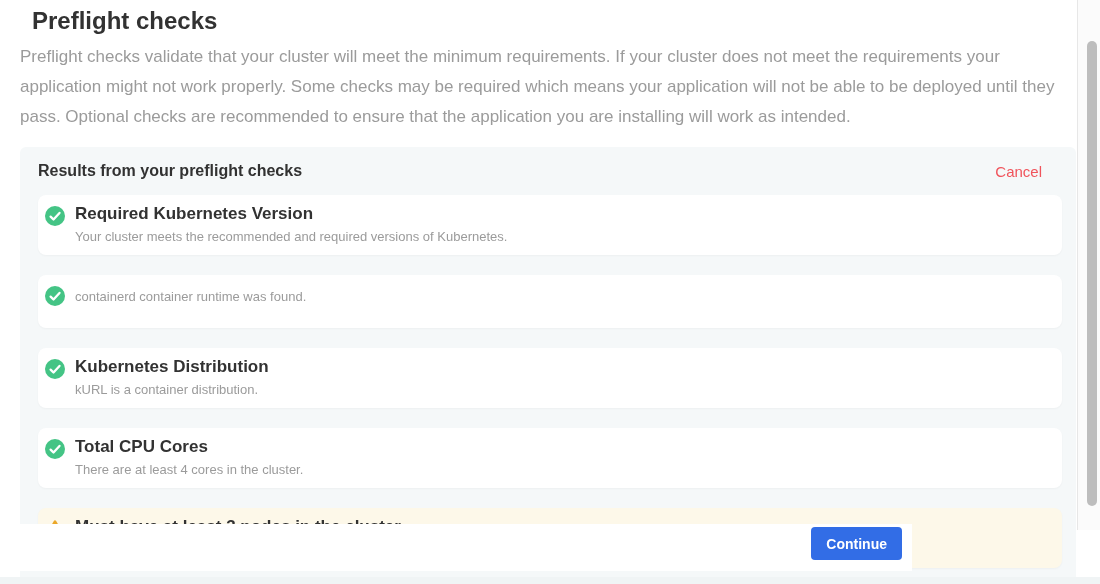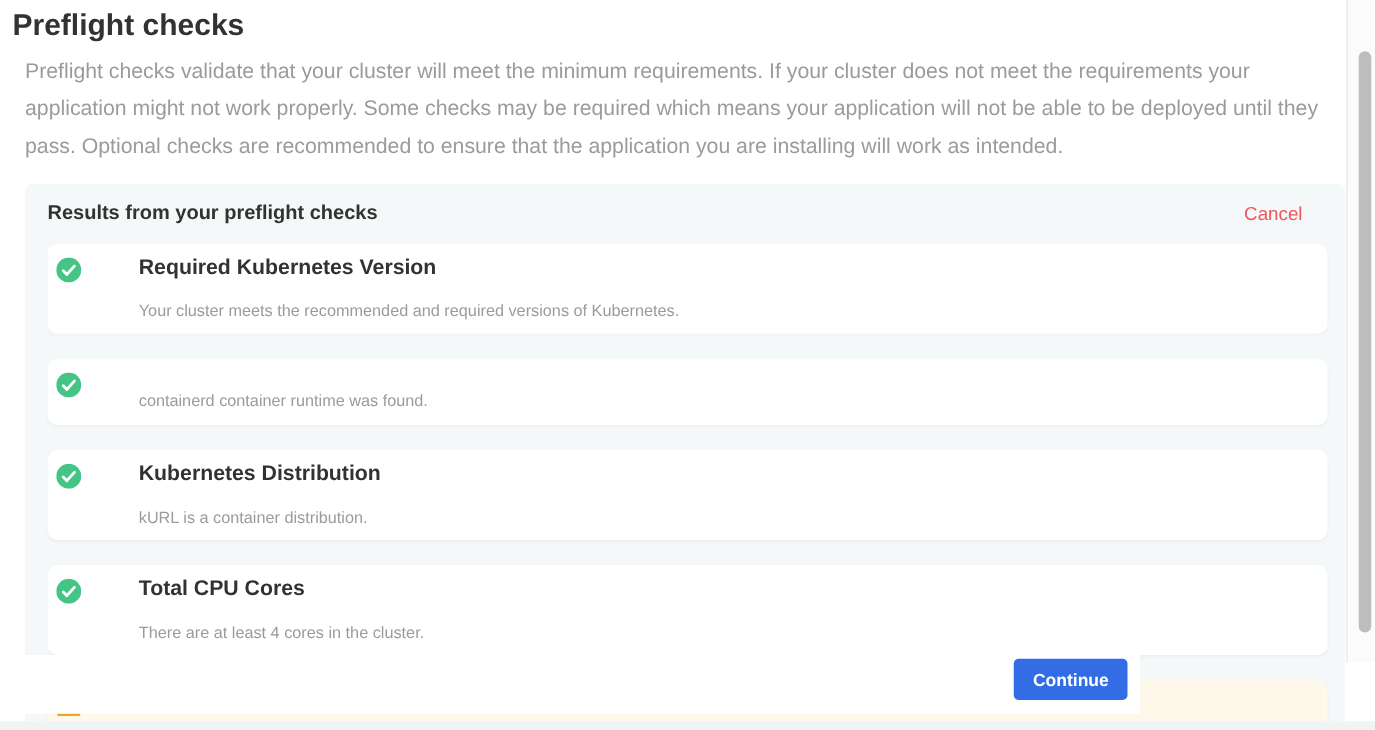--- a/index.html
+++ b/index.html
@@ -18,21 +18,21 @@
   }
   
   .scroll-area {
     position: absolute;
     top: 0; left: 0;
     width: 1077px;
     height: 584px;
     overflow: hidden;
   }
   .page-title {
-    margin: 8px 20px 0 10px;
+    margin: 8px 20px 0 32px;
     font-size: 24px;
     line-height: 26px;
     font-weight: bold;
     color: var(--heading-text, #323232);
   }
   .page-description {
     margin: 8px 20px 0 20px;
     width: 1052px;
     font-size: 17px;
     line-height: 30px;
@@ -68,39 +68,38 @@
   .check-card {
     display: flex;
     align-items: flex-start;
     box-sizing: border-box;
     background: var(--card-bg, #ffffff);
     border-radius: 8px;
     padding: 9px 16px 11px 7px;
     margin-bottom: 20px;
     min-height: 53px;
     box-shadow: 0 1px 2px rgba(50,50,50,0.04);
-    gap: 36px;
   }
   .check-card:last-child { margin-bottom: 0; }
   .check-card.warning { background: var(--warn-card-bg, #fdf8e9); }
   .check-icon {
     flex: 0 0 20px;
     width: 20px;
     height: 20px;
     margin: 2px 10px 0 0;
   }
   .check-texts { flex: 1; }
   .check-title {
     font-size: 17px;
     line-height: 20px;
     font-weight: bold;
     color: var(--heading-text, #323232);
   }
   .check-message {
-    margin-top: 17px;
+    margin-top: 5px;
     font-size: 13px;
     line-height: 15px;
     color: var(--body-text, #9b9b9b);
   }
   .check-card.warning .check-message {
     color: var(--warning-text, #f5a623);
     font-weight: bold;
   }
   
   .scroll-gutter {

